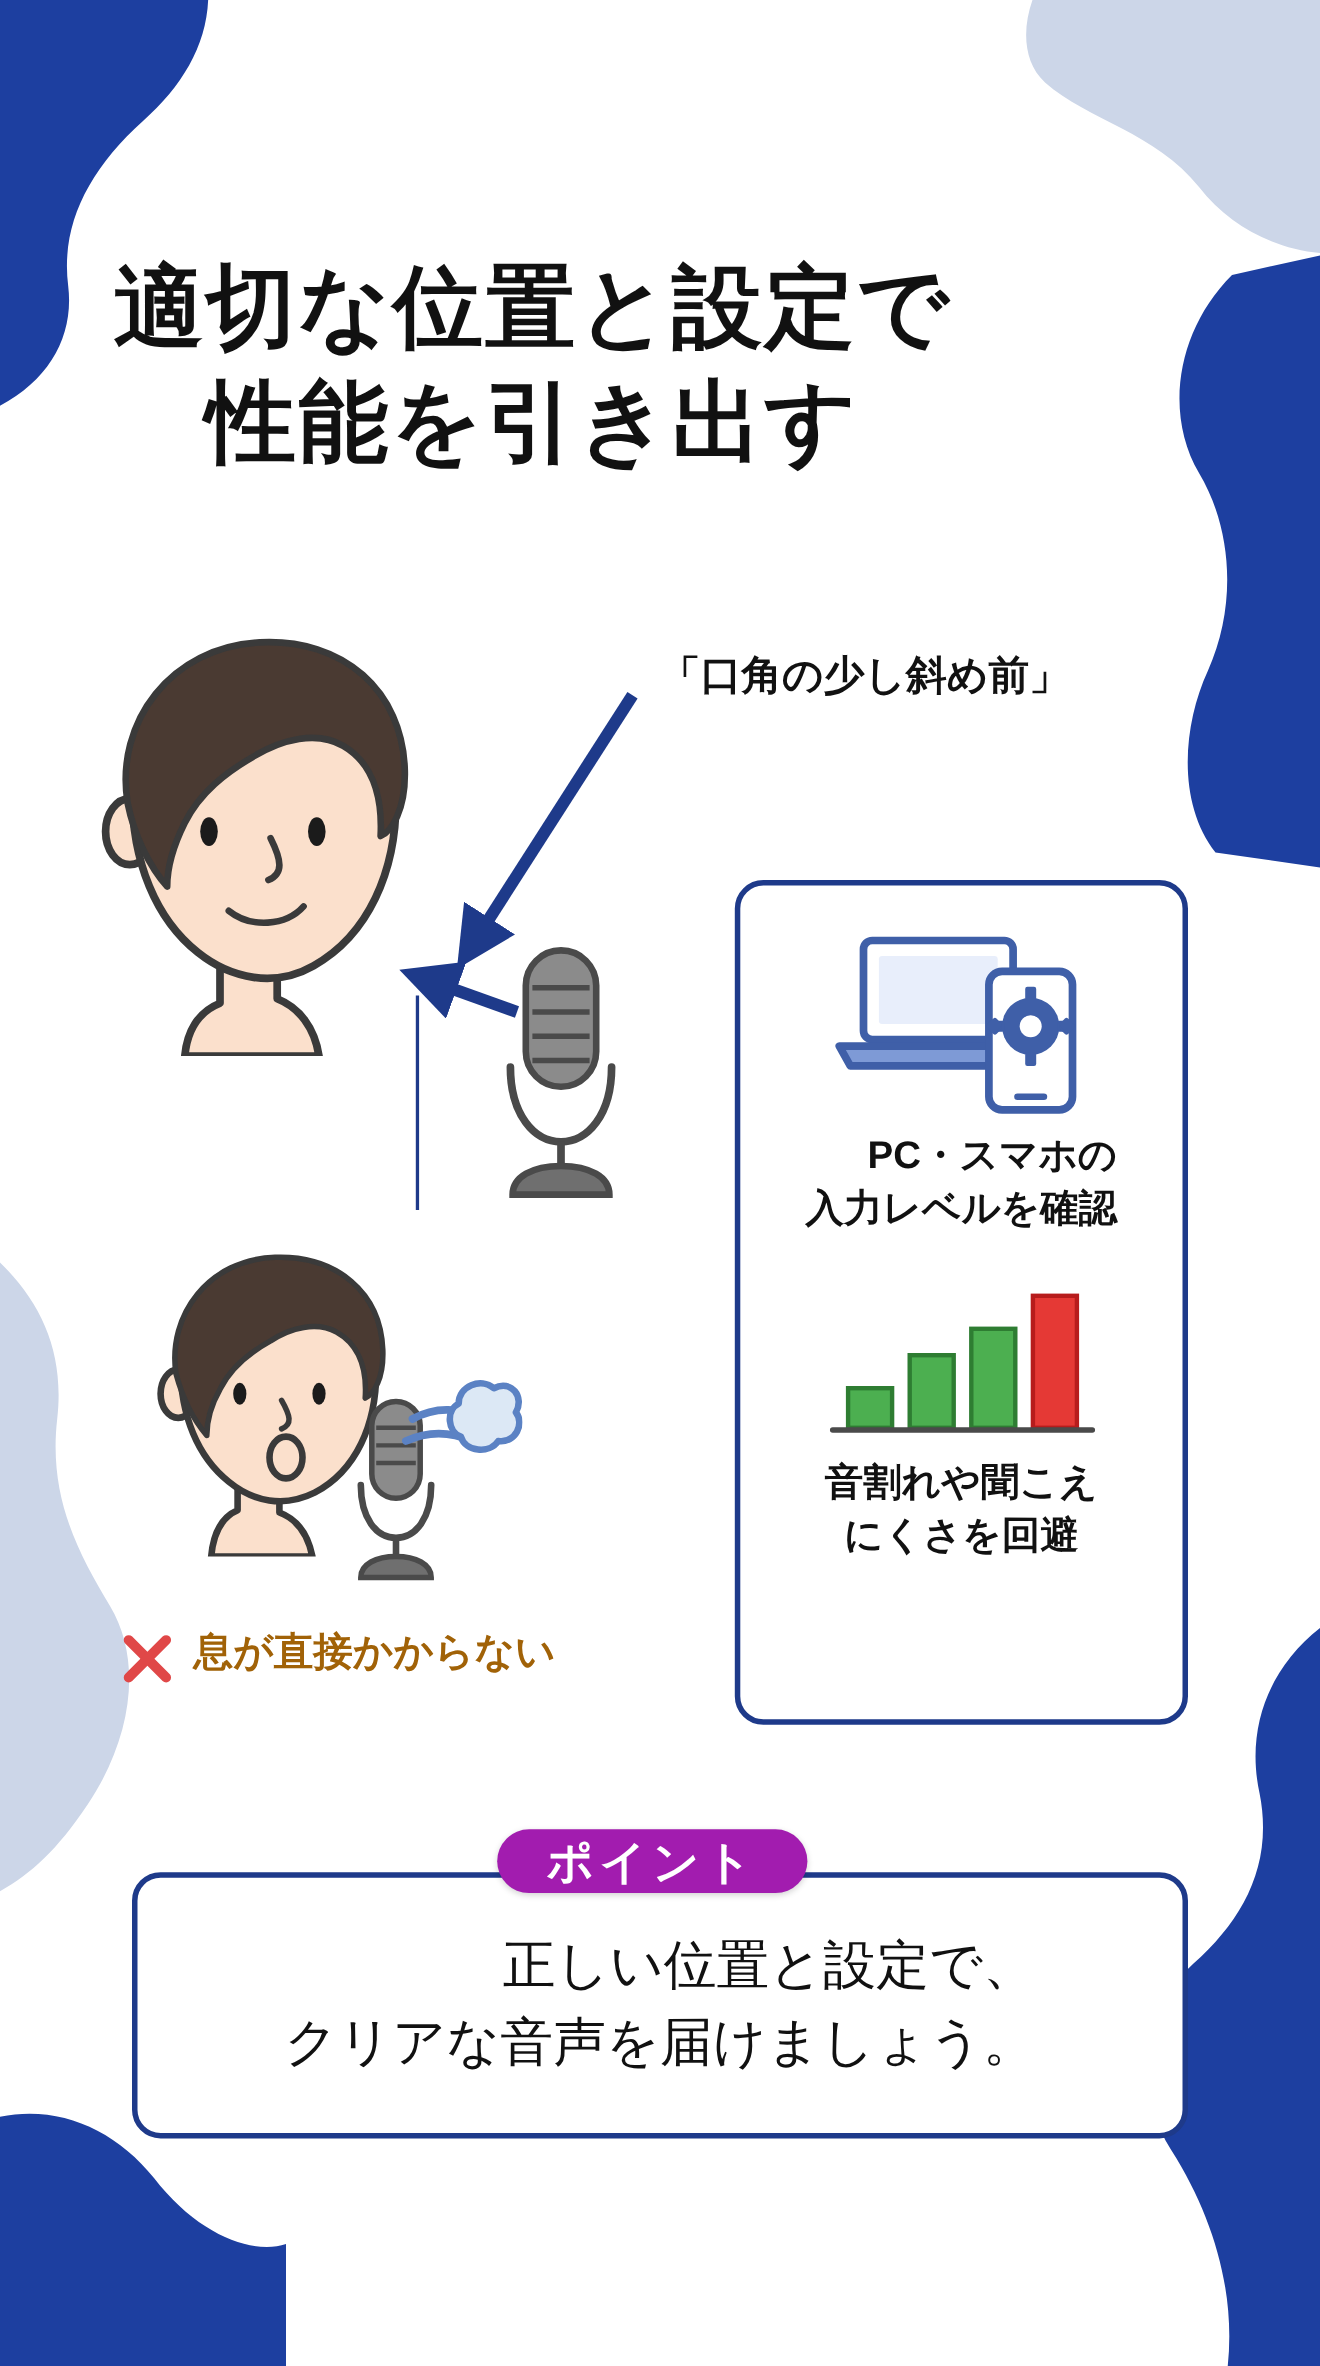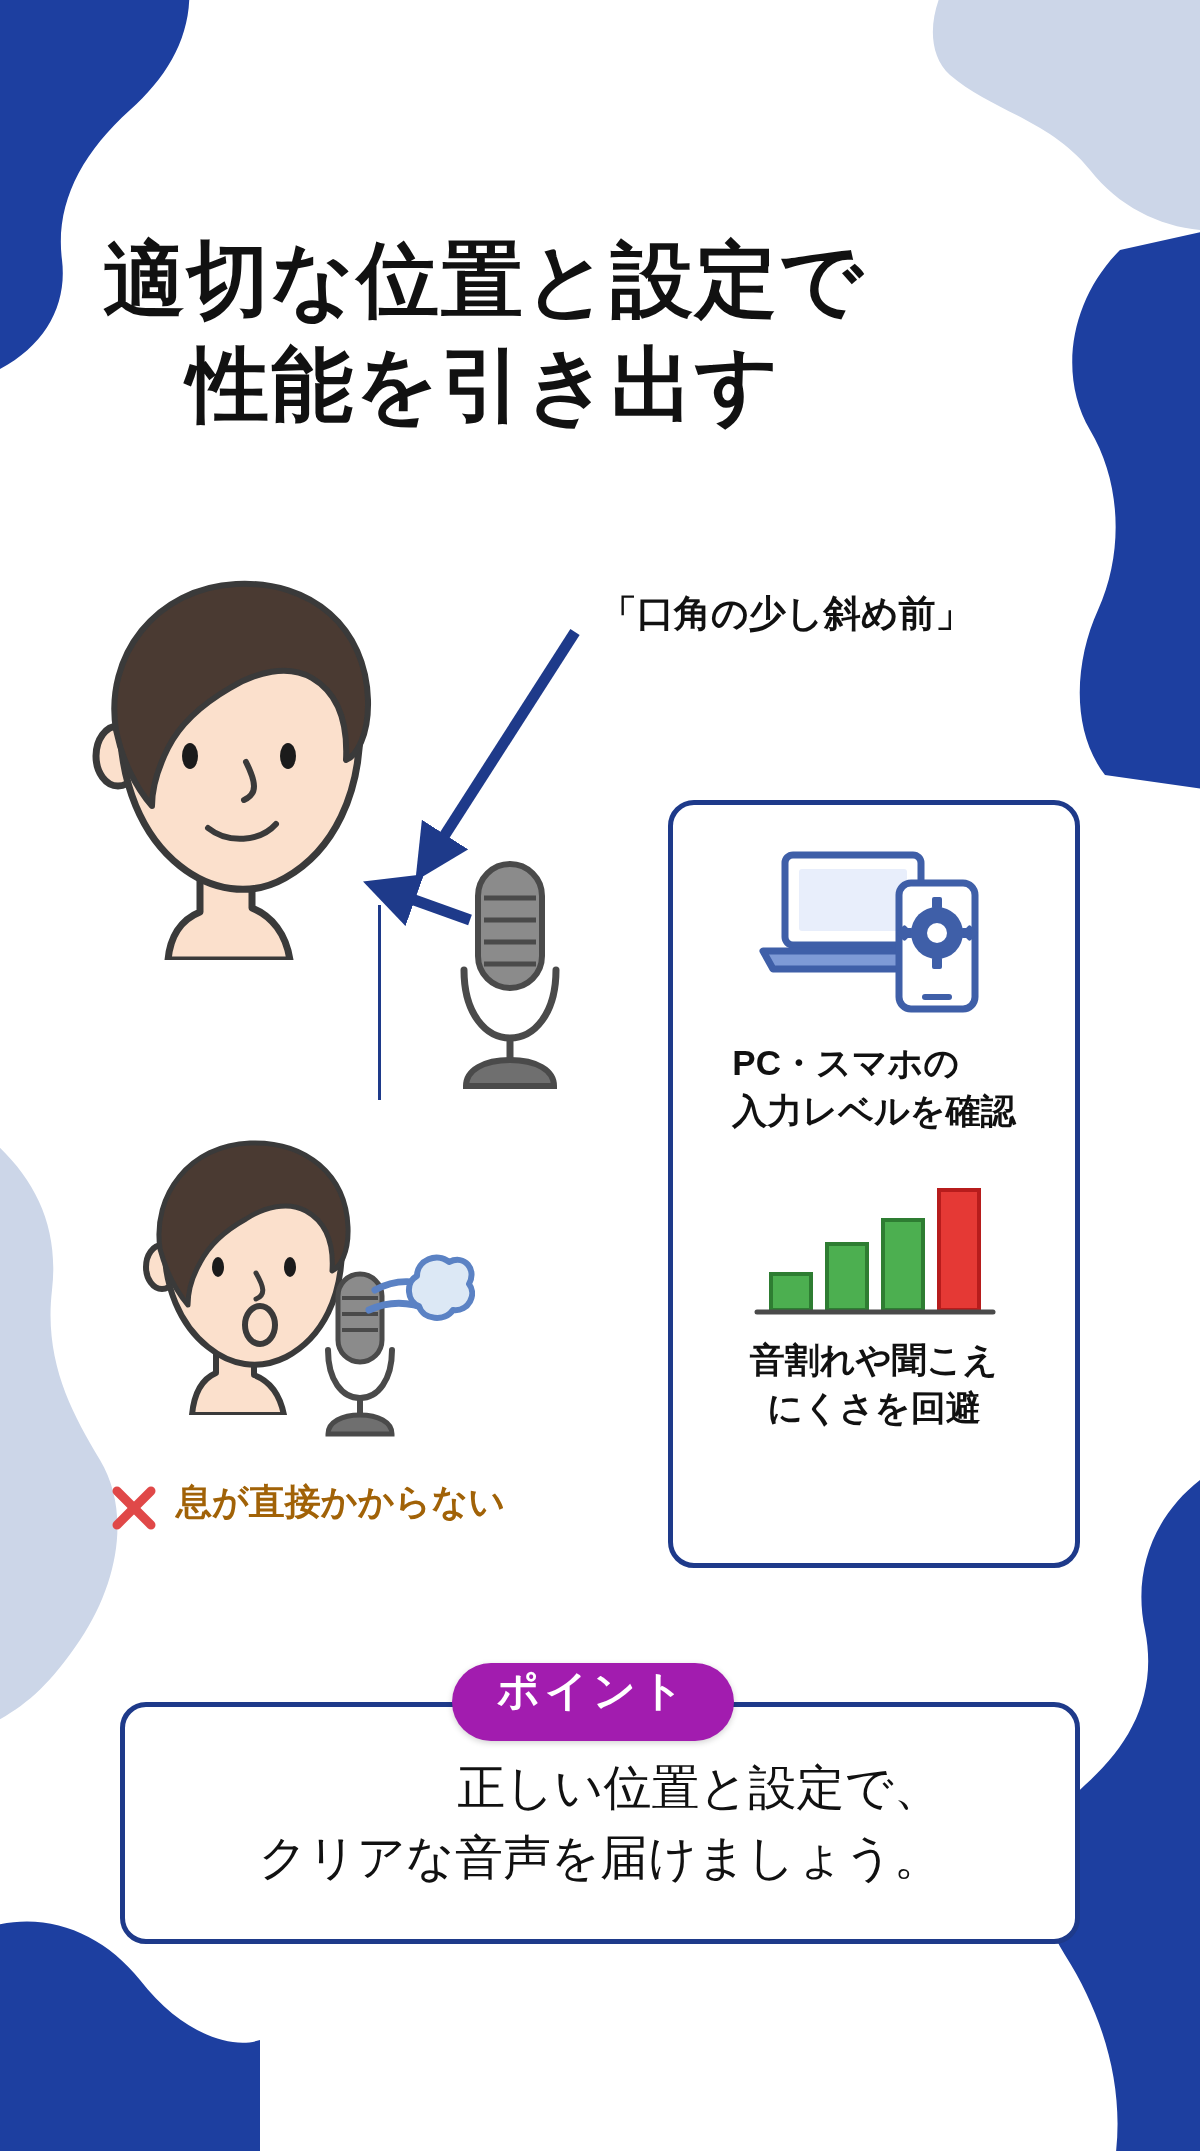--- a/index.html
+++ b/index.html
@@ -57,36 +57,36 @@
     position:absolute; left:668px; top:800px; width:412px; height:768px;
     border:5px solid #1e3a8a; border-radius:26px; background:#ffffff;
   }
   .card-inner{
     width:100%; height:100%;
     display:flex; flex-direction:column; align-items:center;
     padding:34px 14px 28px;
   }
   .devices{ width:250px; height:180px; position:relative; }
   .card-label{
-    margin-top:20px; font-size:35px; font-weight:bold; color:#111111;
-    text-align:left; line-height:1.38;
+    margin-top:8px; font-size:35px; font-weight:bold; color:#111111;
+    text-align:right; line-height:1.38;
   }
   .card-label div{ white-space:nowrap; }
   .bars{ margin-top:26px; width:250px; height:160px; }
   .card-label2{
     margin-top:14px; font-size:35px; font-weight:bold; color:#111111;
     text-align:center; line-height:1.38;
   }
   .card-label2 div{ white-space:nowrap; }
 
   
   .point-badge{
-    position:absolute; left:452px; top:1663px; width:282px; height:78px;
+    position:absolute; left:452px; top:1663px; width:282px; height:58px;
     background:#a21caf; border-radius:39px;
-    display:flex; align-items:flex-start; justify-content:center;
+    display:flex; align-items:flex-end; justify-content:center;
     box-shadow:0 2px 6px rgba(0,0,0,.18); z-index:4;
   }
   .point-badge span{
     color:#ffffff; font-size:42px; font-weight:bold; letter-spacing:5px;
   }
 
   
   .bottom-card{
     position:absolute; left:120px; top:1702px; width:960px; height:242px;
     border:5px solid #1e3a8a; border-radius:26px; background:#ffffff;

